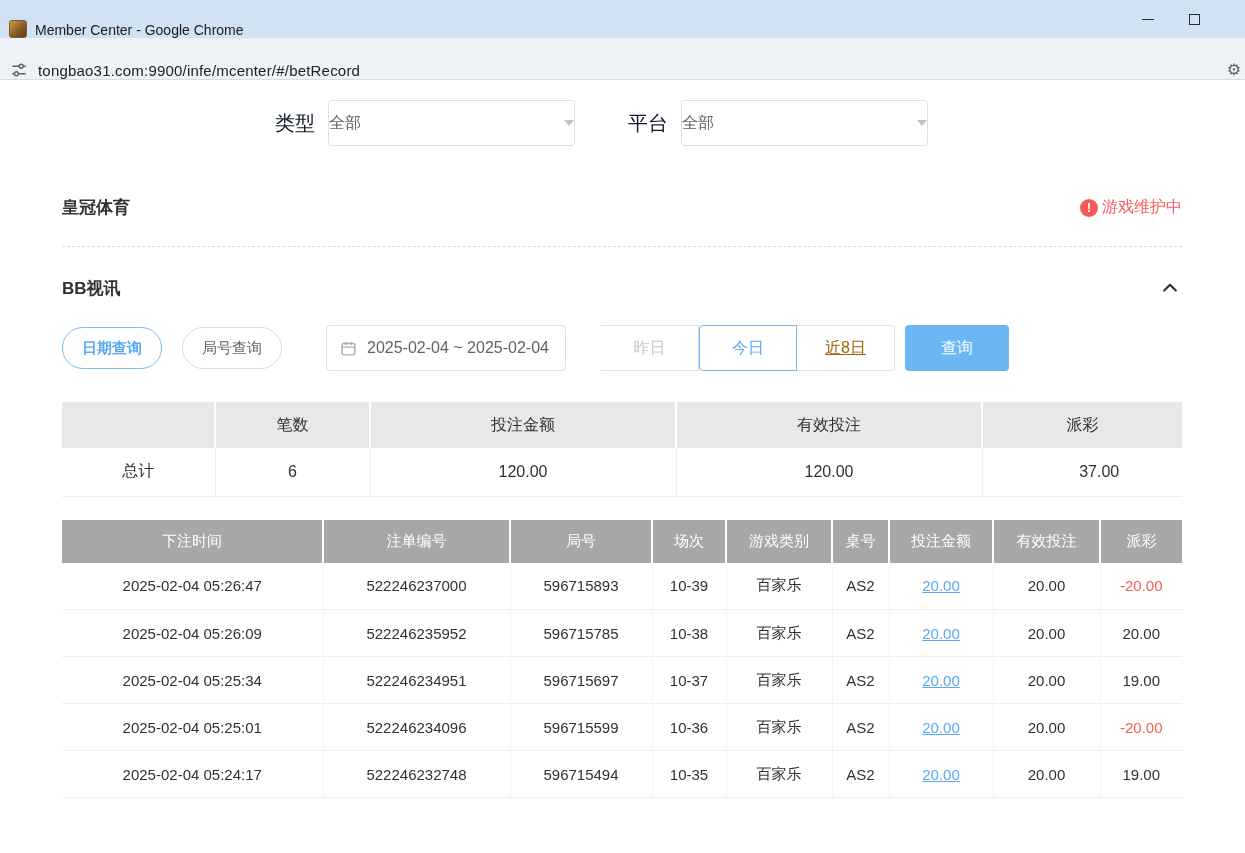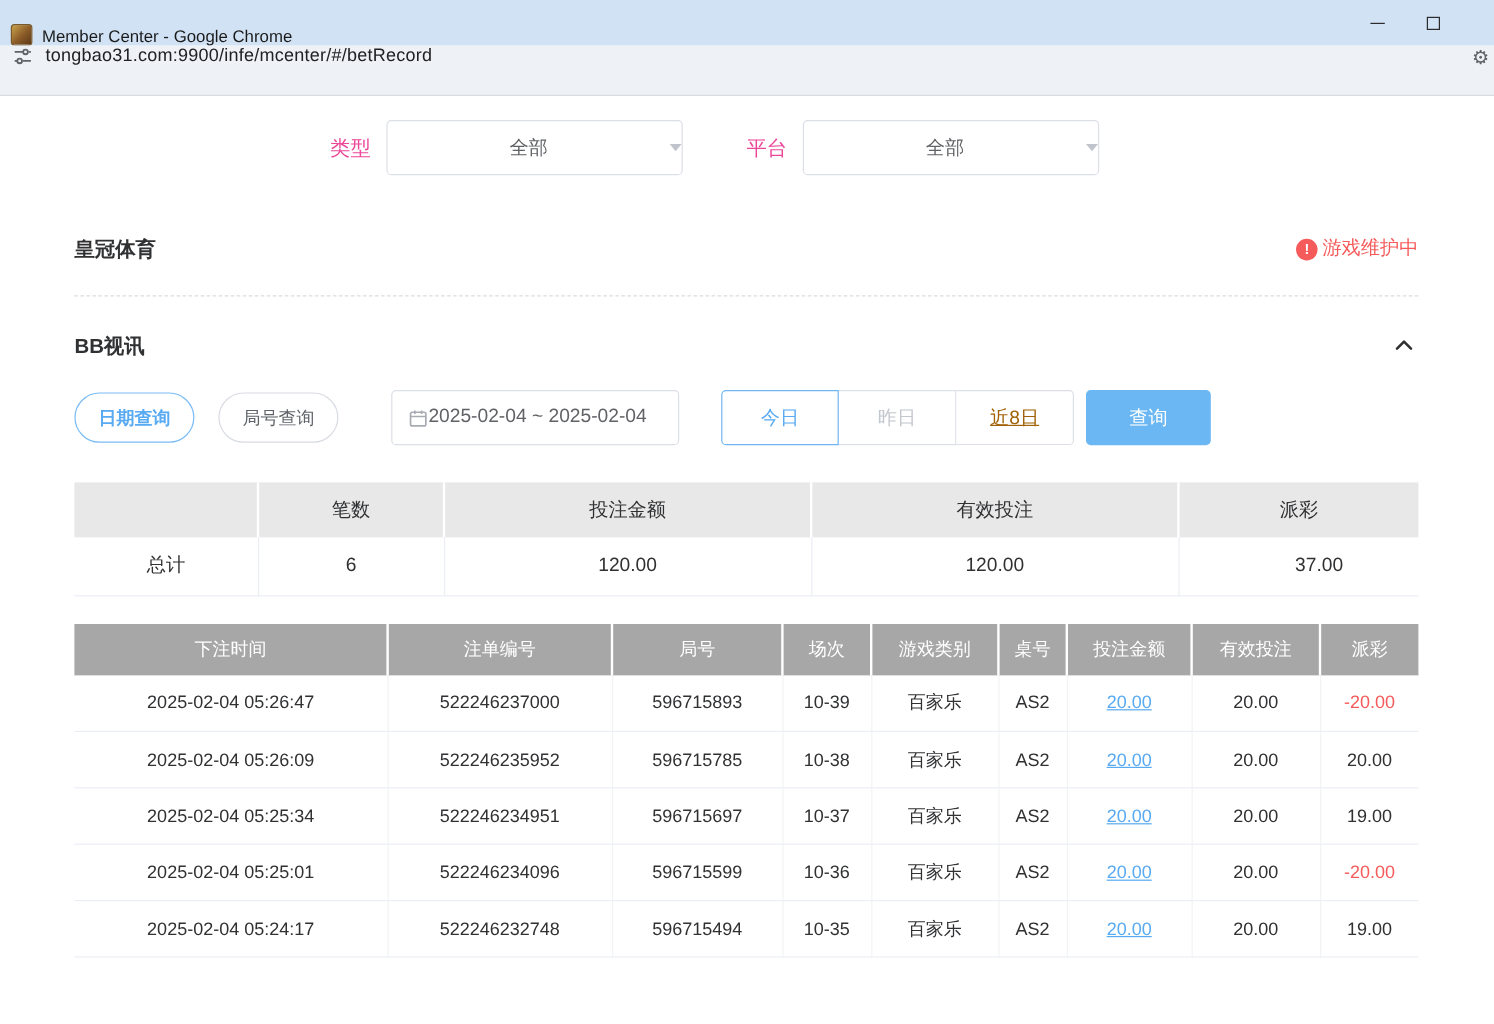--- a/index.html
+++ b/index.html
@@ -12,32 +12,32 @@
   .app-icon { width:18px; height:18px; border-radius:3px;
     background:linear-gradient(135deg,#c9a34a 0%,#8a5a28 55%,#5d3a18 100%);
     border:1px solid #7a5a2a; margin-right:8px; }
   .titlebar-title { font-size:14px; color:#1b1b1b; }
   .win-controls { position:absolute; right:28px; top:0; height:38px; display:flex; }
   .win-btn { width:46px; height:38px; display:flex; align-items:center; justify-content:center; cursor:default; }
   .glyph-min { width:12px; border-top:1.6px solid #2b2b2b; }
   .glyph-max { width:11px; height:11px; border:1.6px solid #2b2b2b; }
 
   .addressbar { height:42px; background:#eef1f5; border-bottom:1px solid #d9dcdf;
-    display:flex; align-items:flex-start; padding:0 10px; position:relative; }
+    display:flex; align-items:flex-end; padding:0 10px; position:relative; }
   .tune-icon { width:18px; height:18px; margin-right:10px; display:flex; align-items:center; }
   .url-text { font-size:15px; color:#202124; letter-spacing:.2px; }
   .addr-right-icon { position:absolute; right:4px; font-size:16px; color:#5f6368; }
 
   
   .content { padding:14px 63px 0 62px; }
 
   .filters-row { display:flex; align-items:center; margin-left:213px; margin-top:6px; }
-  .filter-label { font-size:17px; color:#ec4899; margin-right:13px; }
+  .filter-label { font-size:20px; color:#0f172a; margin-right:13px; }
   .select-box { width:247px; height:46px; border:1px solid #dcdfe6; border-radius:4px;
-    background:#fff; display:flex; align-items:center; padding:0 0; cursor:pointer;text-align:center; }
+    background:#fff; display:flex; align-items:center; padding:0 0; cursor:pointer; }
   .select-value { flex:1; font-size:16px; color:#606266; }
   .select-caret { width:0; height:0; border-left:5px solid transparent;
     border-right:5px solid transparent; border-top:6px solid #c0c4cc; }
   .filter-gap { margin-left:53px; }
 
   .section-row { display:flex; align-items:center; justify-content:space-between; }
   .crown-row { margin-top:50px; }
   .section-title { font-size:17px; font-weight:bold; color:#303133; }
   .maint-badge { display:flex; align-items:center; gap:4px; cursor:default; }
   .maint-icon { width:18px; height:18px; border-radius:50%; background:var(--danger-red,#f65b5b);
@@ -47,21 +47,21 @@
   .dashed-divider { border-top:1px dashed #dcdcdc; margin-top:27px; }
   .bb-row { margin-top:29px; }
   .collapse-btn { cursor:pointer; display:flex; align-items:center; padding:2px; }
 
   .query-row { margin-top:25px; display:flex; align-items:center; gap:20px; }
   .pill-btn { height:42px; padding:0 19px; border-radius:21px; background:#fff;
     font-size:15px; cursor:pointer; display:flex; align-items:center; }
   .pill-active { border:1px solid #7abcf5; color:var(--accent-blue,#58aaf2); font-weight:bold; }
   .pill-plain  { border:1px solid #d9dce2; color:#5f6368; }
   .date-box { margin-left:24px; width:240px; height:46px; border:1px solid #dcdfe6; border-radius:4px;
-    display:flex; align-items:center; padding:0 13px; cursor:pointer; background:#fff; }
+    display:flex; align-items:center; gap:10px; padding:0 13px; cursor:pointer; background:#fff; }
   .date-text { font-size:16px; color:#606266; white-space:nowrap; }
   .btn-group { margin-left:15px; display:flex; }
   .group-btn { width:98px; height:46px; background:#fff; font-size:16px;
     display:flex; align-items:center; justify-content:center; cursor:pointer; }
   .group-first { border:1px solid #6fb6f3; color:var(--accent-blue,#58aaf2);
     border-radius:4px 0 0 4px; position:relative; z-index:2; }
   .group-mid  { border:1px solid #dcdfe6; border-left:none; color:#c3c7ce; }
   .group-last { border:1px solid #dcdfe6; border-left:none; color:#a16207; border-radius:0 4px 4px 0;text-decoration:underline; }
   .search-btn { margin-left:-10px; width:104px; height:46px; border:none; border-radius:4px;
     background:var(--accent-blue-bg,#6ab7f3); color:#fff; font-size:16px; cursor:pointer;
@@ -154,22 +154,22 @@
     <div class="pill-btn pill-active">日期查询</div>
     <div class="pill-btn pill-plain">局号查询</div>
     <div class="date-box">
       <svg width="17" height="17" viewBox="0 0 24 24" fill="none" stroke="#a8abb2" stroke-width="2">
           <rect x="3" y="5" width="18" height="16" rx="2"></rect>
           <path d="M3 10h18M8 3v4M16 3v4"></path>
         </svg>
       <span class="date-text">2025-02-04 ~ 2025-02-04</span>
     </div>
     <div class="btn-group">
+      <div class="group-btn group-mid">昨日</div>
       <div class="group-btn group-first">今日</div>
-      <div class="group-btn group-mid">昨日</div>
       <div class="group-btn group-last">近8日</div>
     </div>
     <div class="search-btn">查询</div>
   </div>
 
   <table class="summary-table">
     <colgroup>
         <col style="width:153px">
         <col style="width:155px">
         <col style="width:306px">

